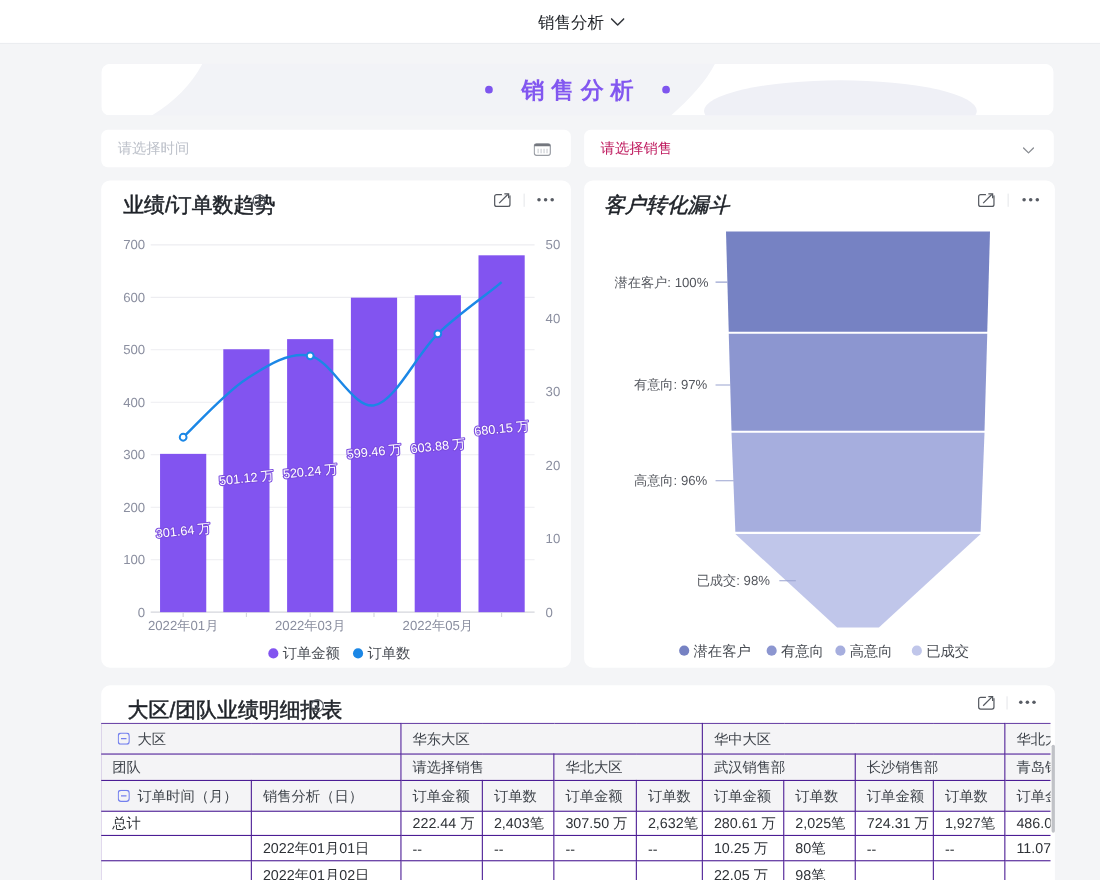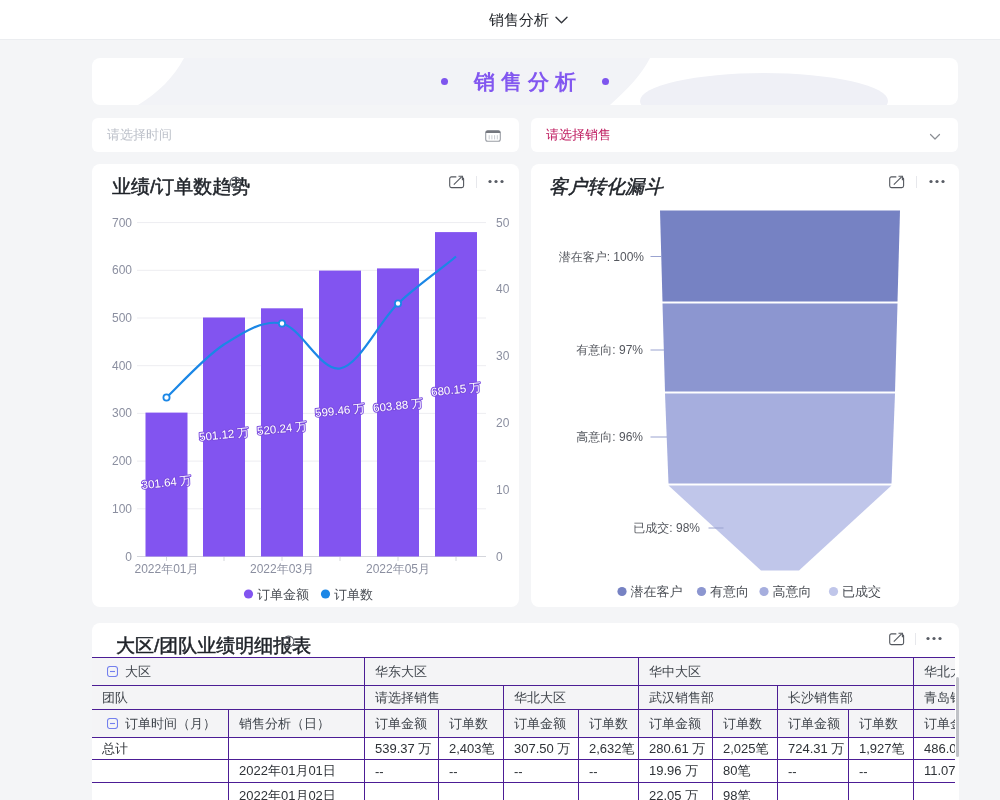--- a/index.html
+++ b/index.html
@@ -265,38 +265,38 @@
               <td>订单数</td>
           <td>订单金额</td>
               <td>订单数</td>
           <td>订单金额</td>
               <td>订单数</td>
           <td>订单金额</td>
         </tr>
         <tr style="height:22px">
           <td>总计</td>
               <td></td>
-          <td>539.37 万</td>
+          <td>222.44 万</td>
               <td>2,403笔</td>
           <td>307.50 万</td>
               <td>2,632笔</td>
           <td>280.61 万</td>
               <td>2,025笔</td>
           <td>724.31 万</td>
               <td>1,927笔</td>
           <td>486.06 万</td>
         </tr>
         <tr style="height:23px">
           <td></td>
               <td>2022年01月01日</td>
           <td>--</td>
               <td>--</td>
           <td>--</td>
               <td>--</td>
-          <td>19.96 万</td>
+          <td>10.25 万</td>
               <td>80笔</td>
           <td>--</td>
               <td>--</td>
           <td>11.07 万</td>
         </tr>
         <tr style="height:26px">
           <td></td>
               <td>2022年01月02日</td>
           <td></td>
               <td></td>

